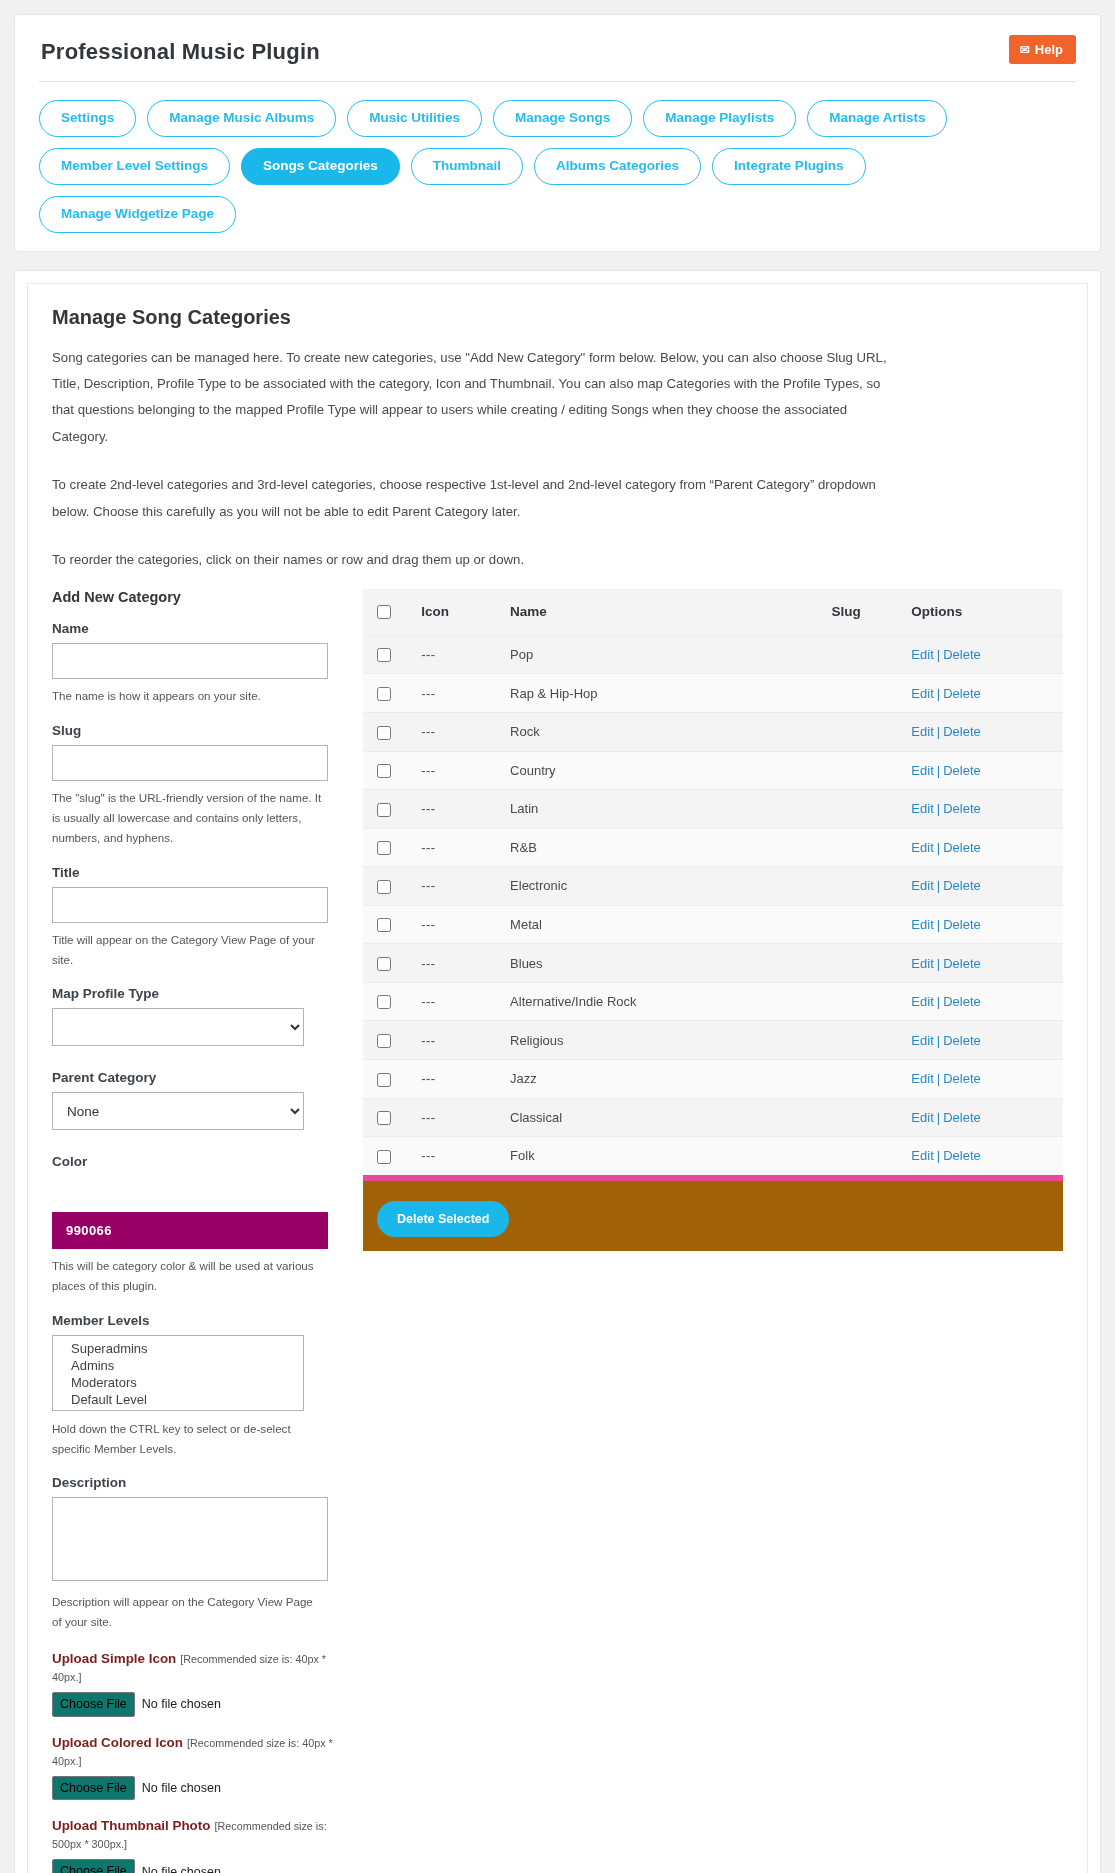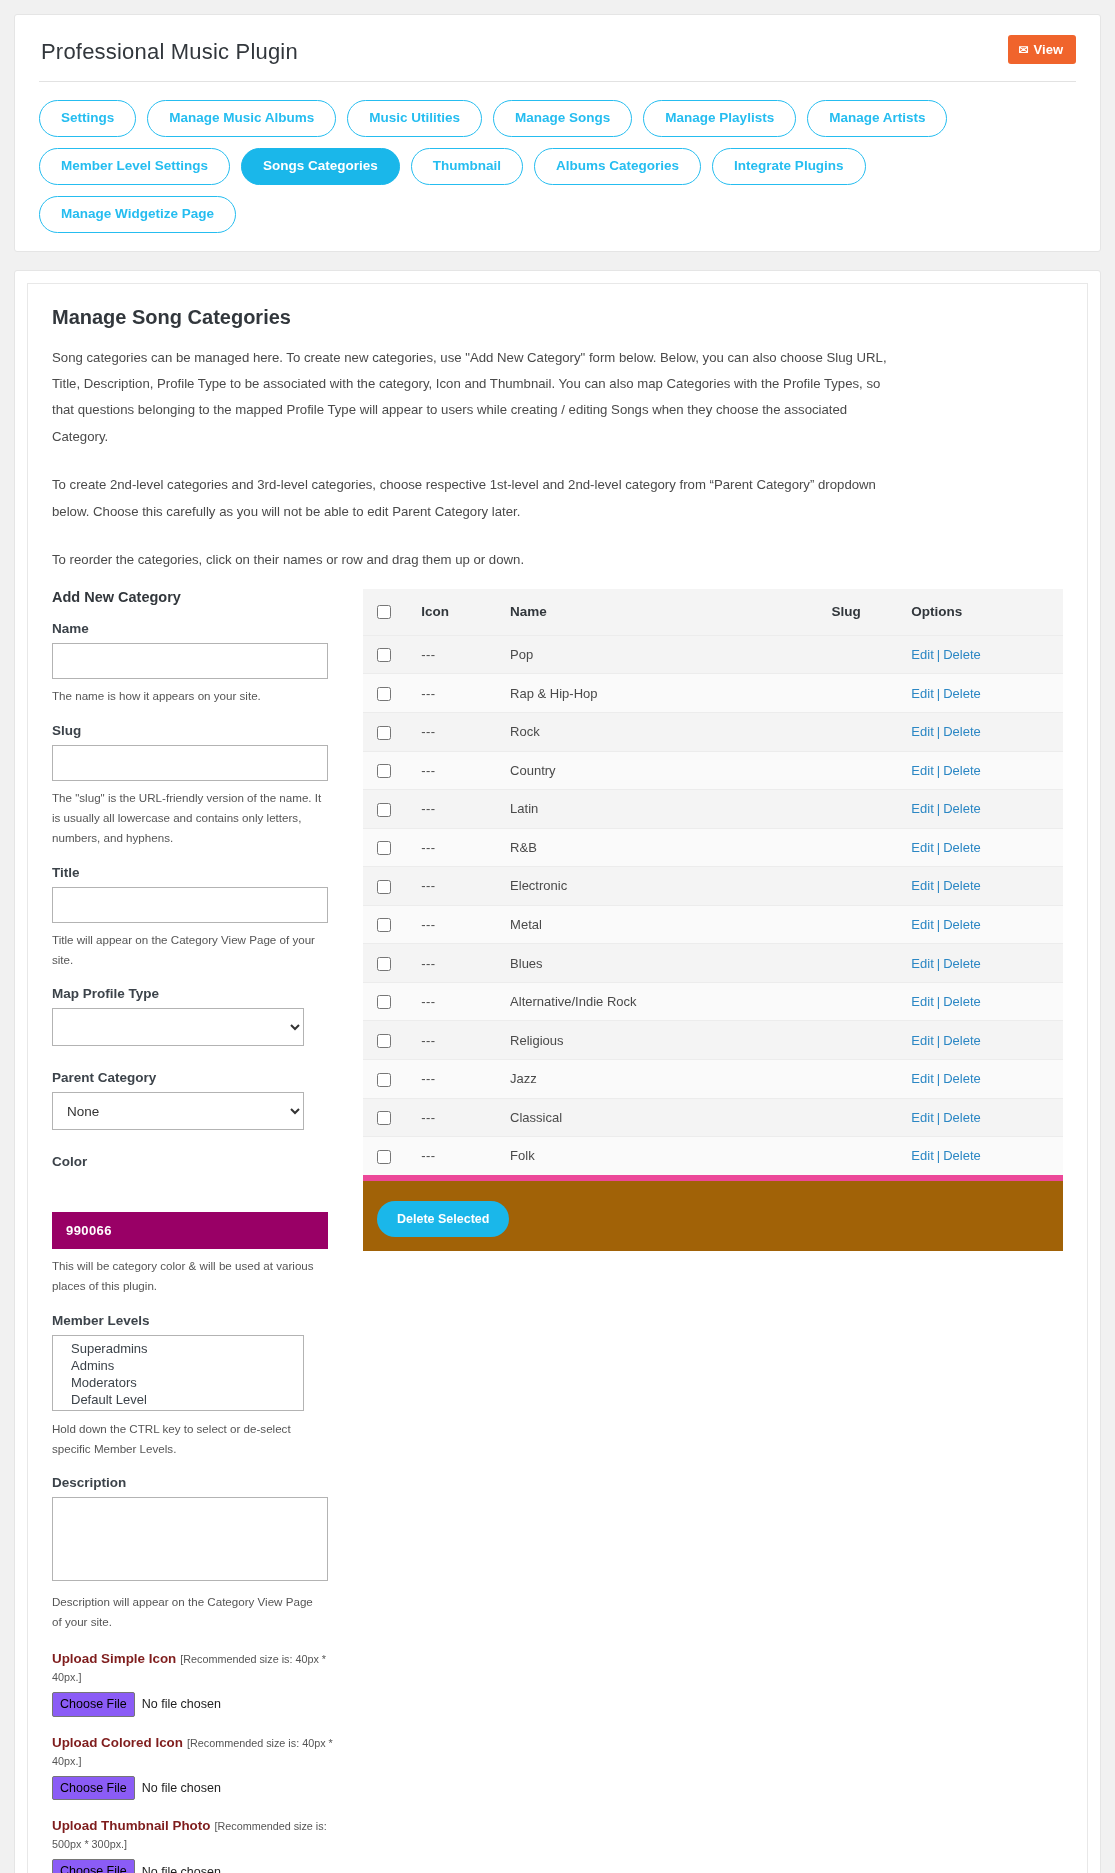--- a/index.html
+++ b/index.html
@@ -25,21 +25,21 @@
   }
   .top-head {
     display: flex;
     align-items: flex-start;
     justify-content: space-between;
     padding-bottom: 16px;
     border-bottom: 1px solid #e2e2e2;
   }
   .app-title {
     font-size: 22px;
-    font-weight: normal;
+    font-weight: bold;
     color: #32373c;
     margin: 4px 0 0 2px;
     letter-spacing: .2px;
   }
   .help-btn {
     background: #f0642c;
     color: #ffffff;
     border: none;
     border-radius: 3px;
     font-size: 13px;
@@ -211,21 +211,21 @@
     color: #555;
   }
   .file-row {
     margin: 7px 0 16px 0;
     display: flex;
     align-items: center;
     gap: 7px;
   }
   .choose-file {
     border: 1px solid #767676;
-    background: #8b5cf6;
+    background: #0f766e;
     border-radius: 2px;
     padding: 2px 7px;
     font-size: 12.5px;
     color: #000;
     font-family: "Liberation Sans", sans-serif;
     cursor: pointer;
     line-height: 1.5;
   }
   .file-name { font-size: 12.5px; color: #222; }
 
@@ -298,21 +298,21 @@
 </head>
 <body>
 
 <div class="page">
 
   <div class="top-panel">
     <div class="top-head">
       <div class="app-title">Professional Music Plugin</div>
       <button class="help-btn">
         <span class="ico">✉</span>
-          <span>View</span>
+          <span>Help</span>
       </button>
     </div>
     <div class="tabs" id="tabs">
         <button class="tab">Settings</button>
         <button class="tab">Manage Music Albums</button>
         <button class="tab">Music Utilities</button>
         <button class="tab">Manage Songs</button>
         <button class="tab">Manage Playlists</button>
         <button class="tab">Manage Artists</button>
         <button class="tab">Member Level Settings</button>

